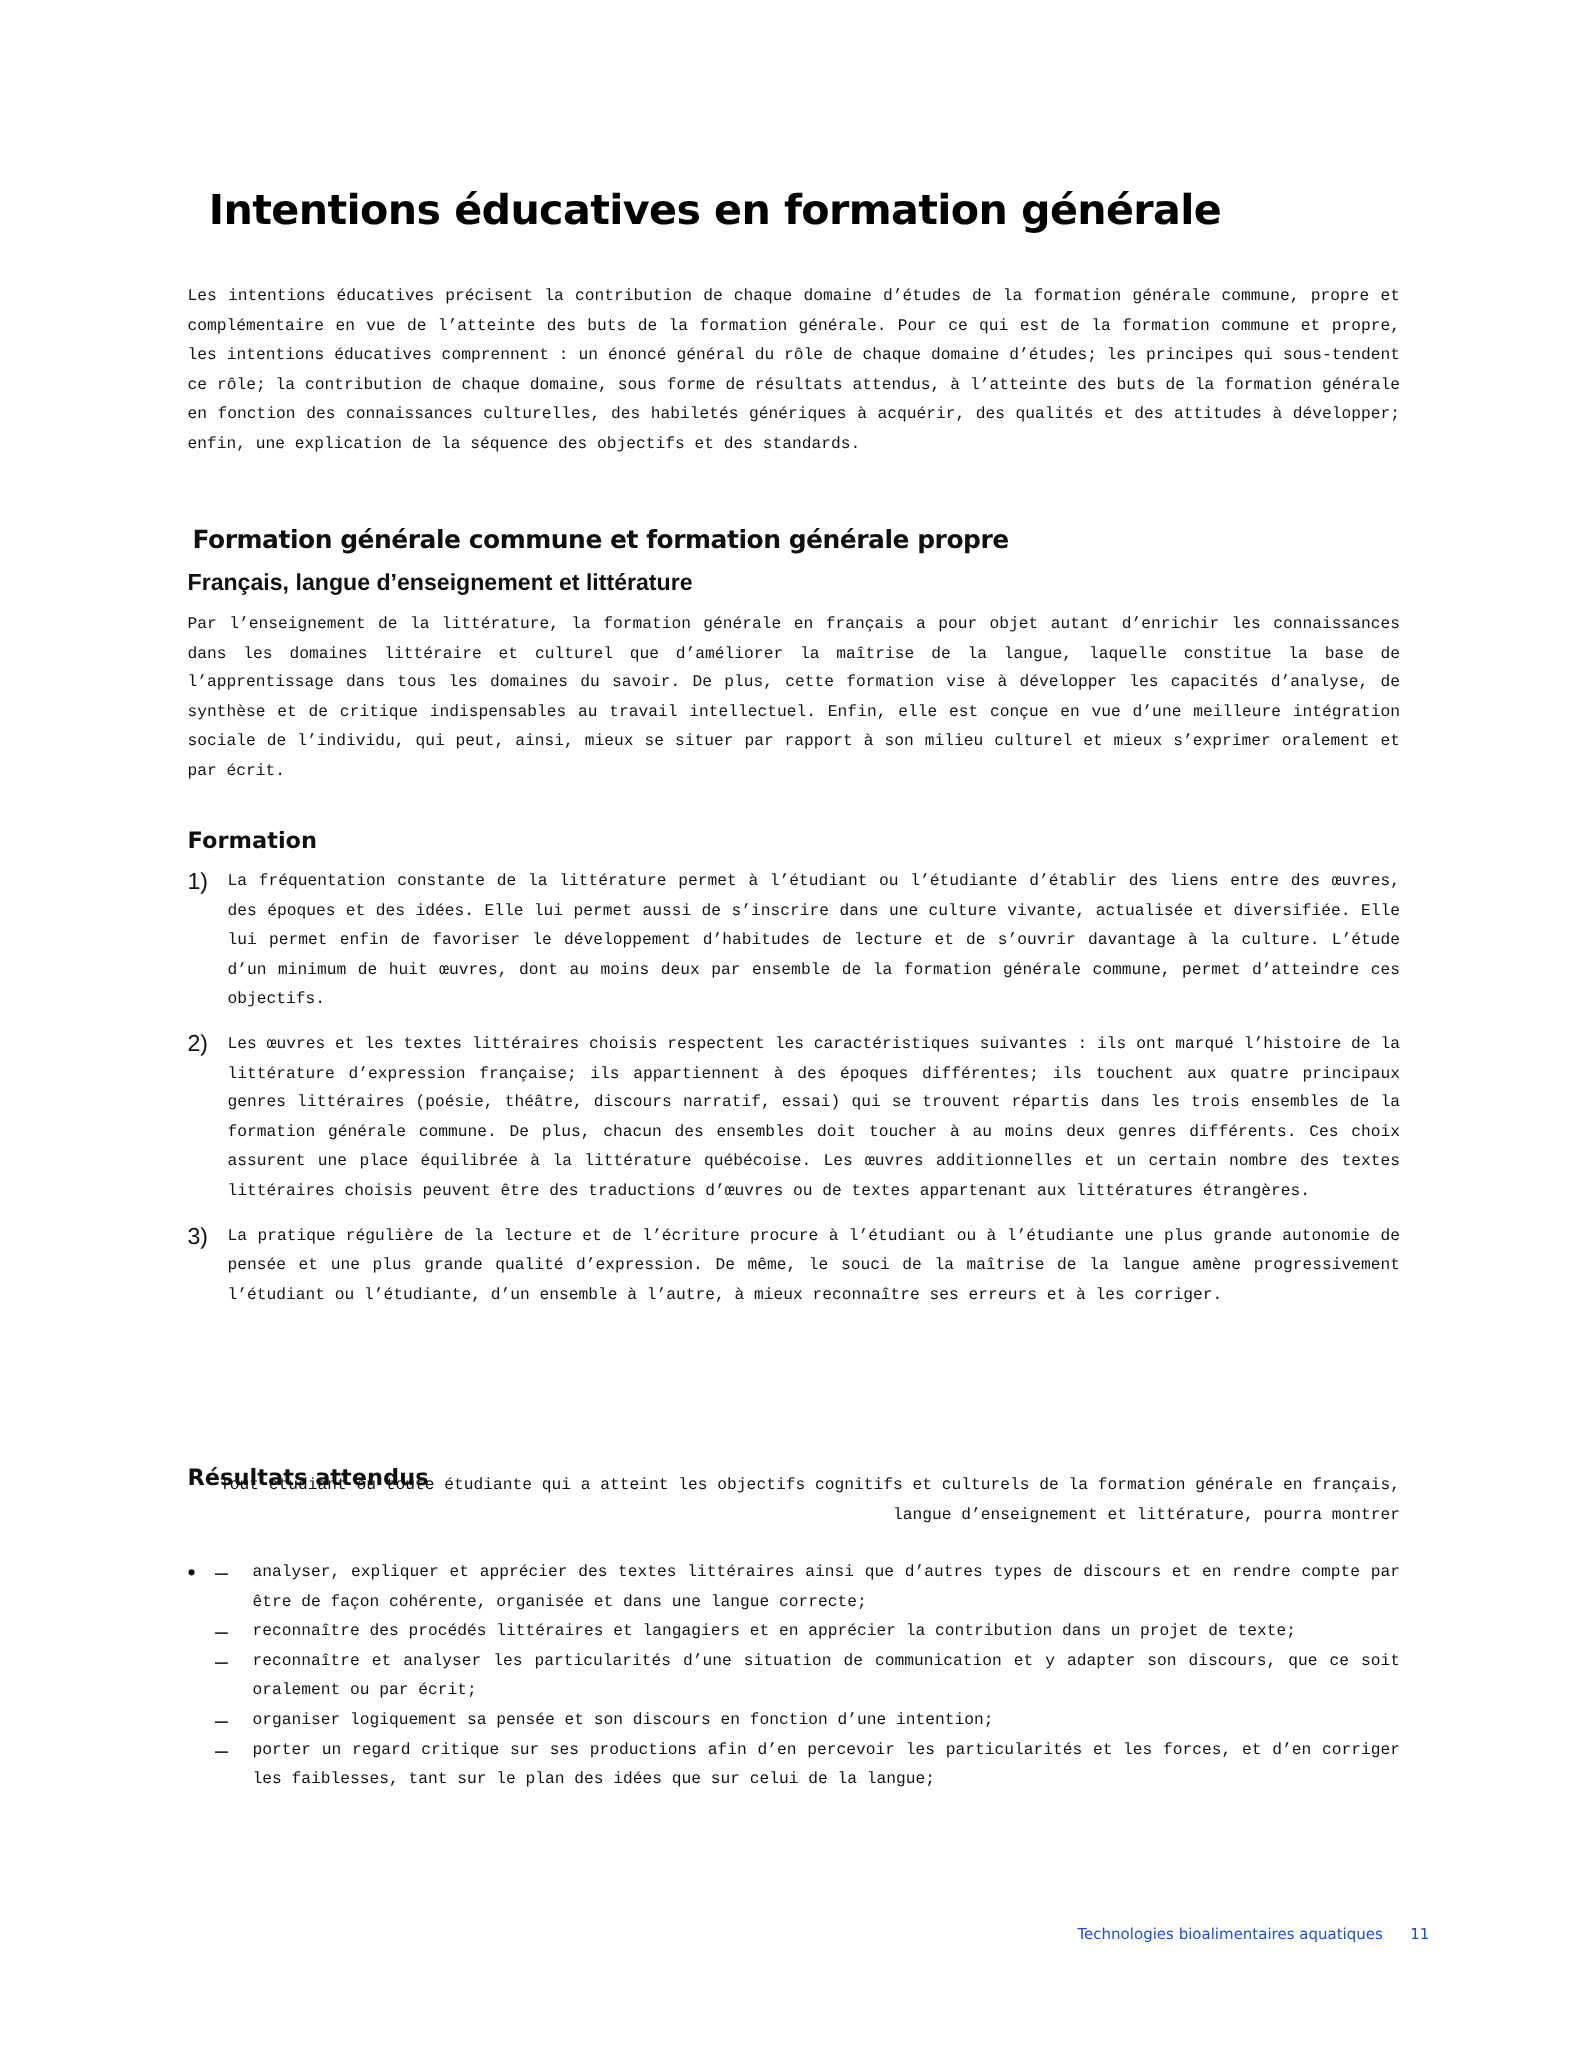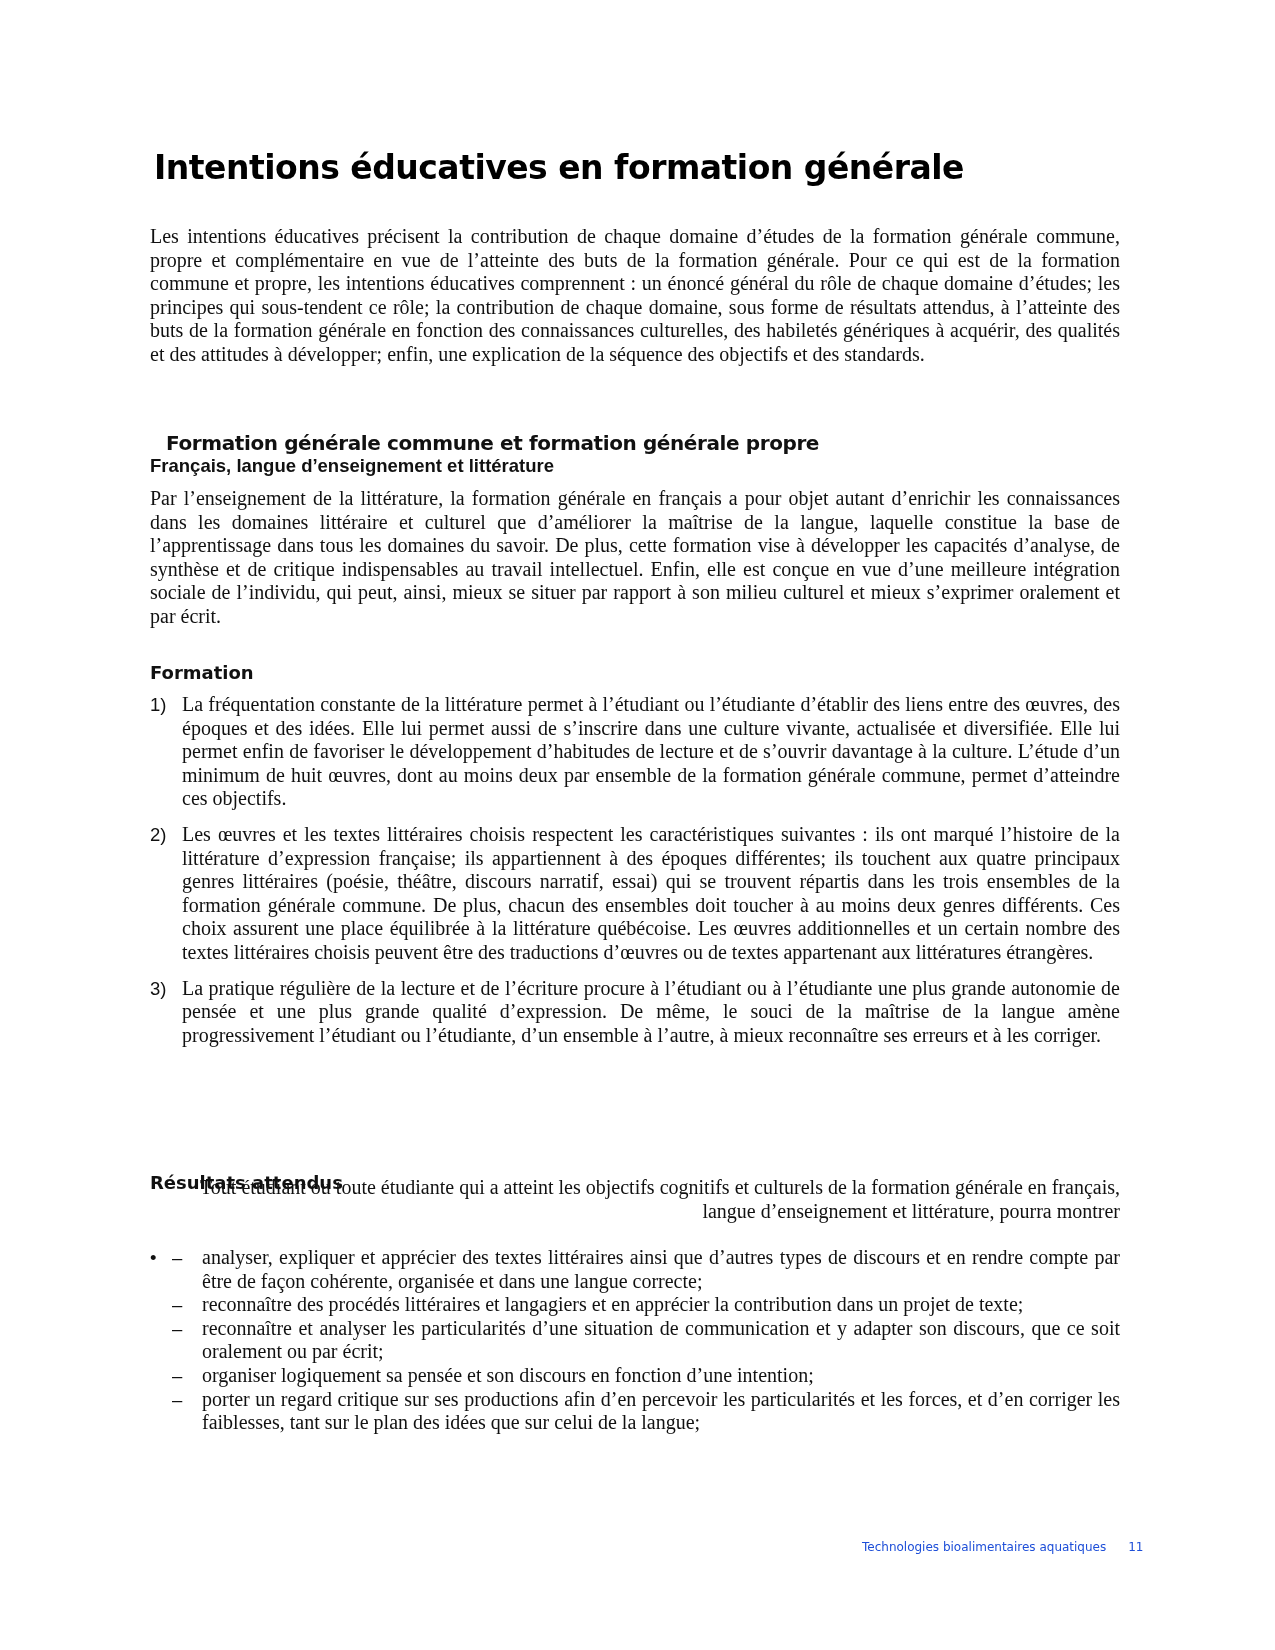--- a/index.html
+++ b/index.html
@@ -1,21 +1,21 @@
 <!DOCTYPE html>
 <html><head>
 <meta charset="utf-8">
 <style>
   html, body { margin:0; padding:0; background:#ffffff; }
   body { width:1275px; height:1650px; position:relative; overflow:hidden; color:#111; }
   .page { position:absolute; left:150px; top:0; width:970px; }
-  h1 { position:absolute; top:148px; left:4px; margin:0; font-family:"DejaVu Sans", sans-serif; font-weight:bold; font-size:33px; letter-spacing:-0.5px; color:#000; white-space:nowrap; }
-  .p { font-family:Liberation Serif, serif; font-size:20px; line-height:23.6px; text-align:justify; margin:0; color:#111; }
+  h1 { position:absolute; top:148px; left:17px; margin:0; font-family:"DejaVu Sans", sans-serif; font-weight:bold; font-size:33px; letter-spacing:-0.5px; color:#000; white-space:nowrap; }
+  .p { font-family:Liberation Mono, monospace; font-size:13px; line-height:23.6px; text-align:justify; margin:0; color:#111; }
   .intro { position:absolute; top:225px; left:0; width:970px; }
-  h2 { position:absolute; top:415px; left:0; margin:16px; font-family:"DejaVu Sans", sans-serif; font-weight:bold; font-size:20px; letter-spacing:-0.4px; white-space:nowrap; }
+  h2 { position:absolute; top:415px; left:0; margin:4px; font-family:"DejaVu Sans", sans-serif; font-weight:bold; font-size:20px; letter-spacing:-0.4px; white-space:nowrap; }
   h3 { margin:0; font-family:"Liberation Sans", sans-serif; font-weight:bold; font-size:18.5px; white-space:nowrap; }
   .h3a { position:absolute; top:455px; left:0; }
   .francais { position:absolute; top:487px; left:0; width:970px; }
   .h3b { position:absolute; top:662px; left:0; font-family:"DejaVu Sans", sans-serif; font-size:18px; }
   ol.princ { position:absolute; top:693px; left:0; width:970px; margin:0; padding:0; list-style:none; }
   ol.princ li { position:relative; padding-left:32px; margin-bottom:12px; }
   ol.princ li .num { position:absolute; left:0; top:0; font-family:"Liberation Sans", sans-serif; font-size:18.5px; line-height:23.6px; }
   .h3c { position:absolute; top:1146px; left:0; font-family:"DejaVu Sans", sans-serif; font-size:18px;margin-top:26px; }
   .resultats { position:absolute; top:1176px; left:0; width:970px; }
   .bullet { position:absolute; top:1246px; left:0; width:970px; }

